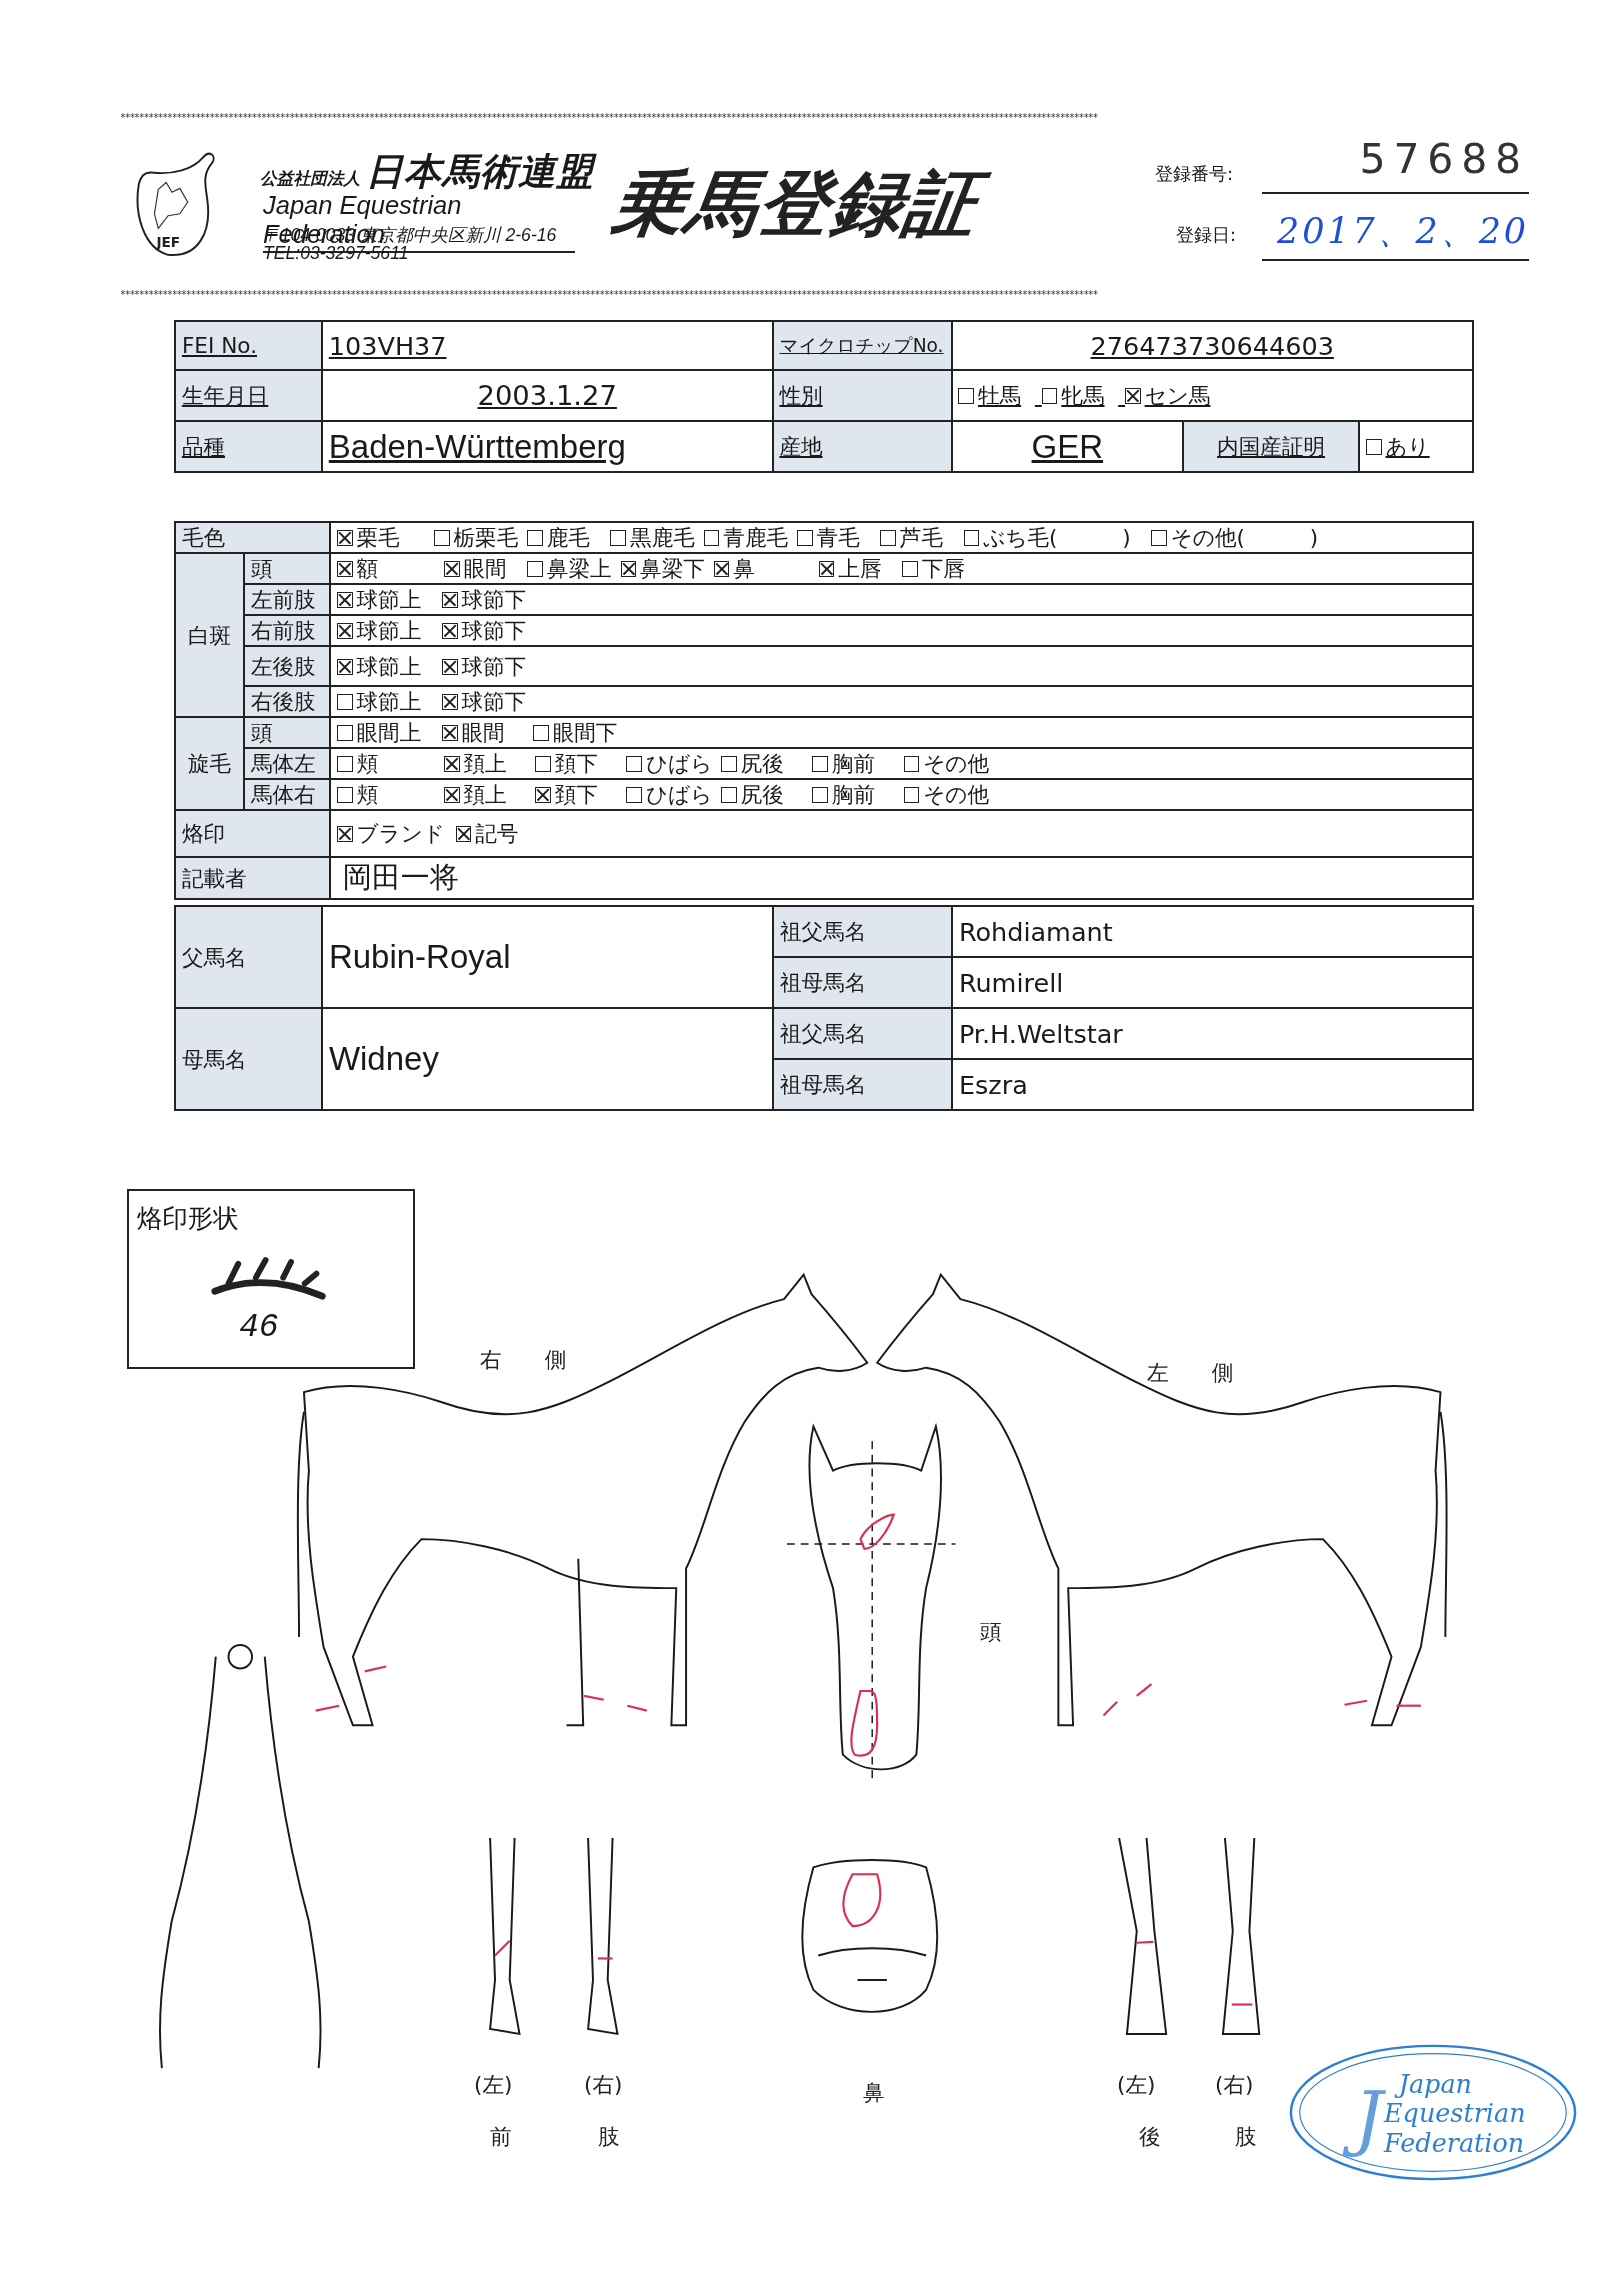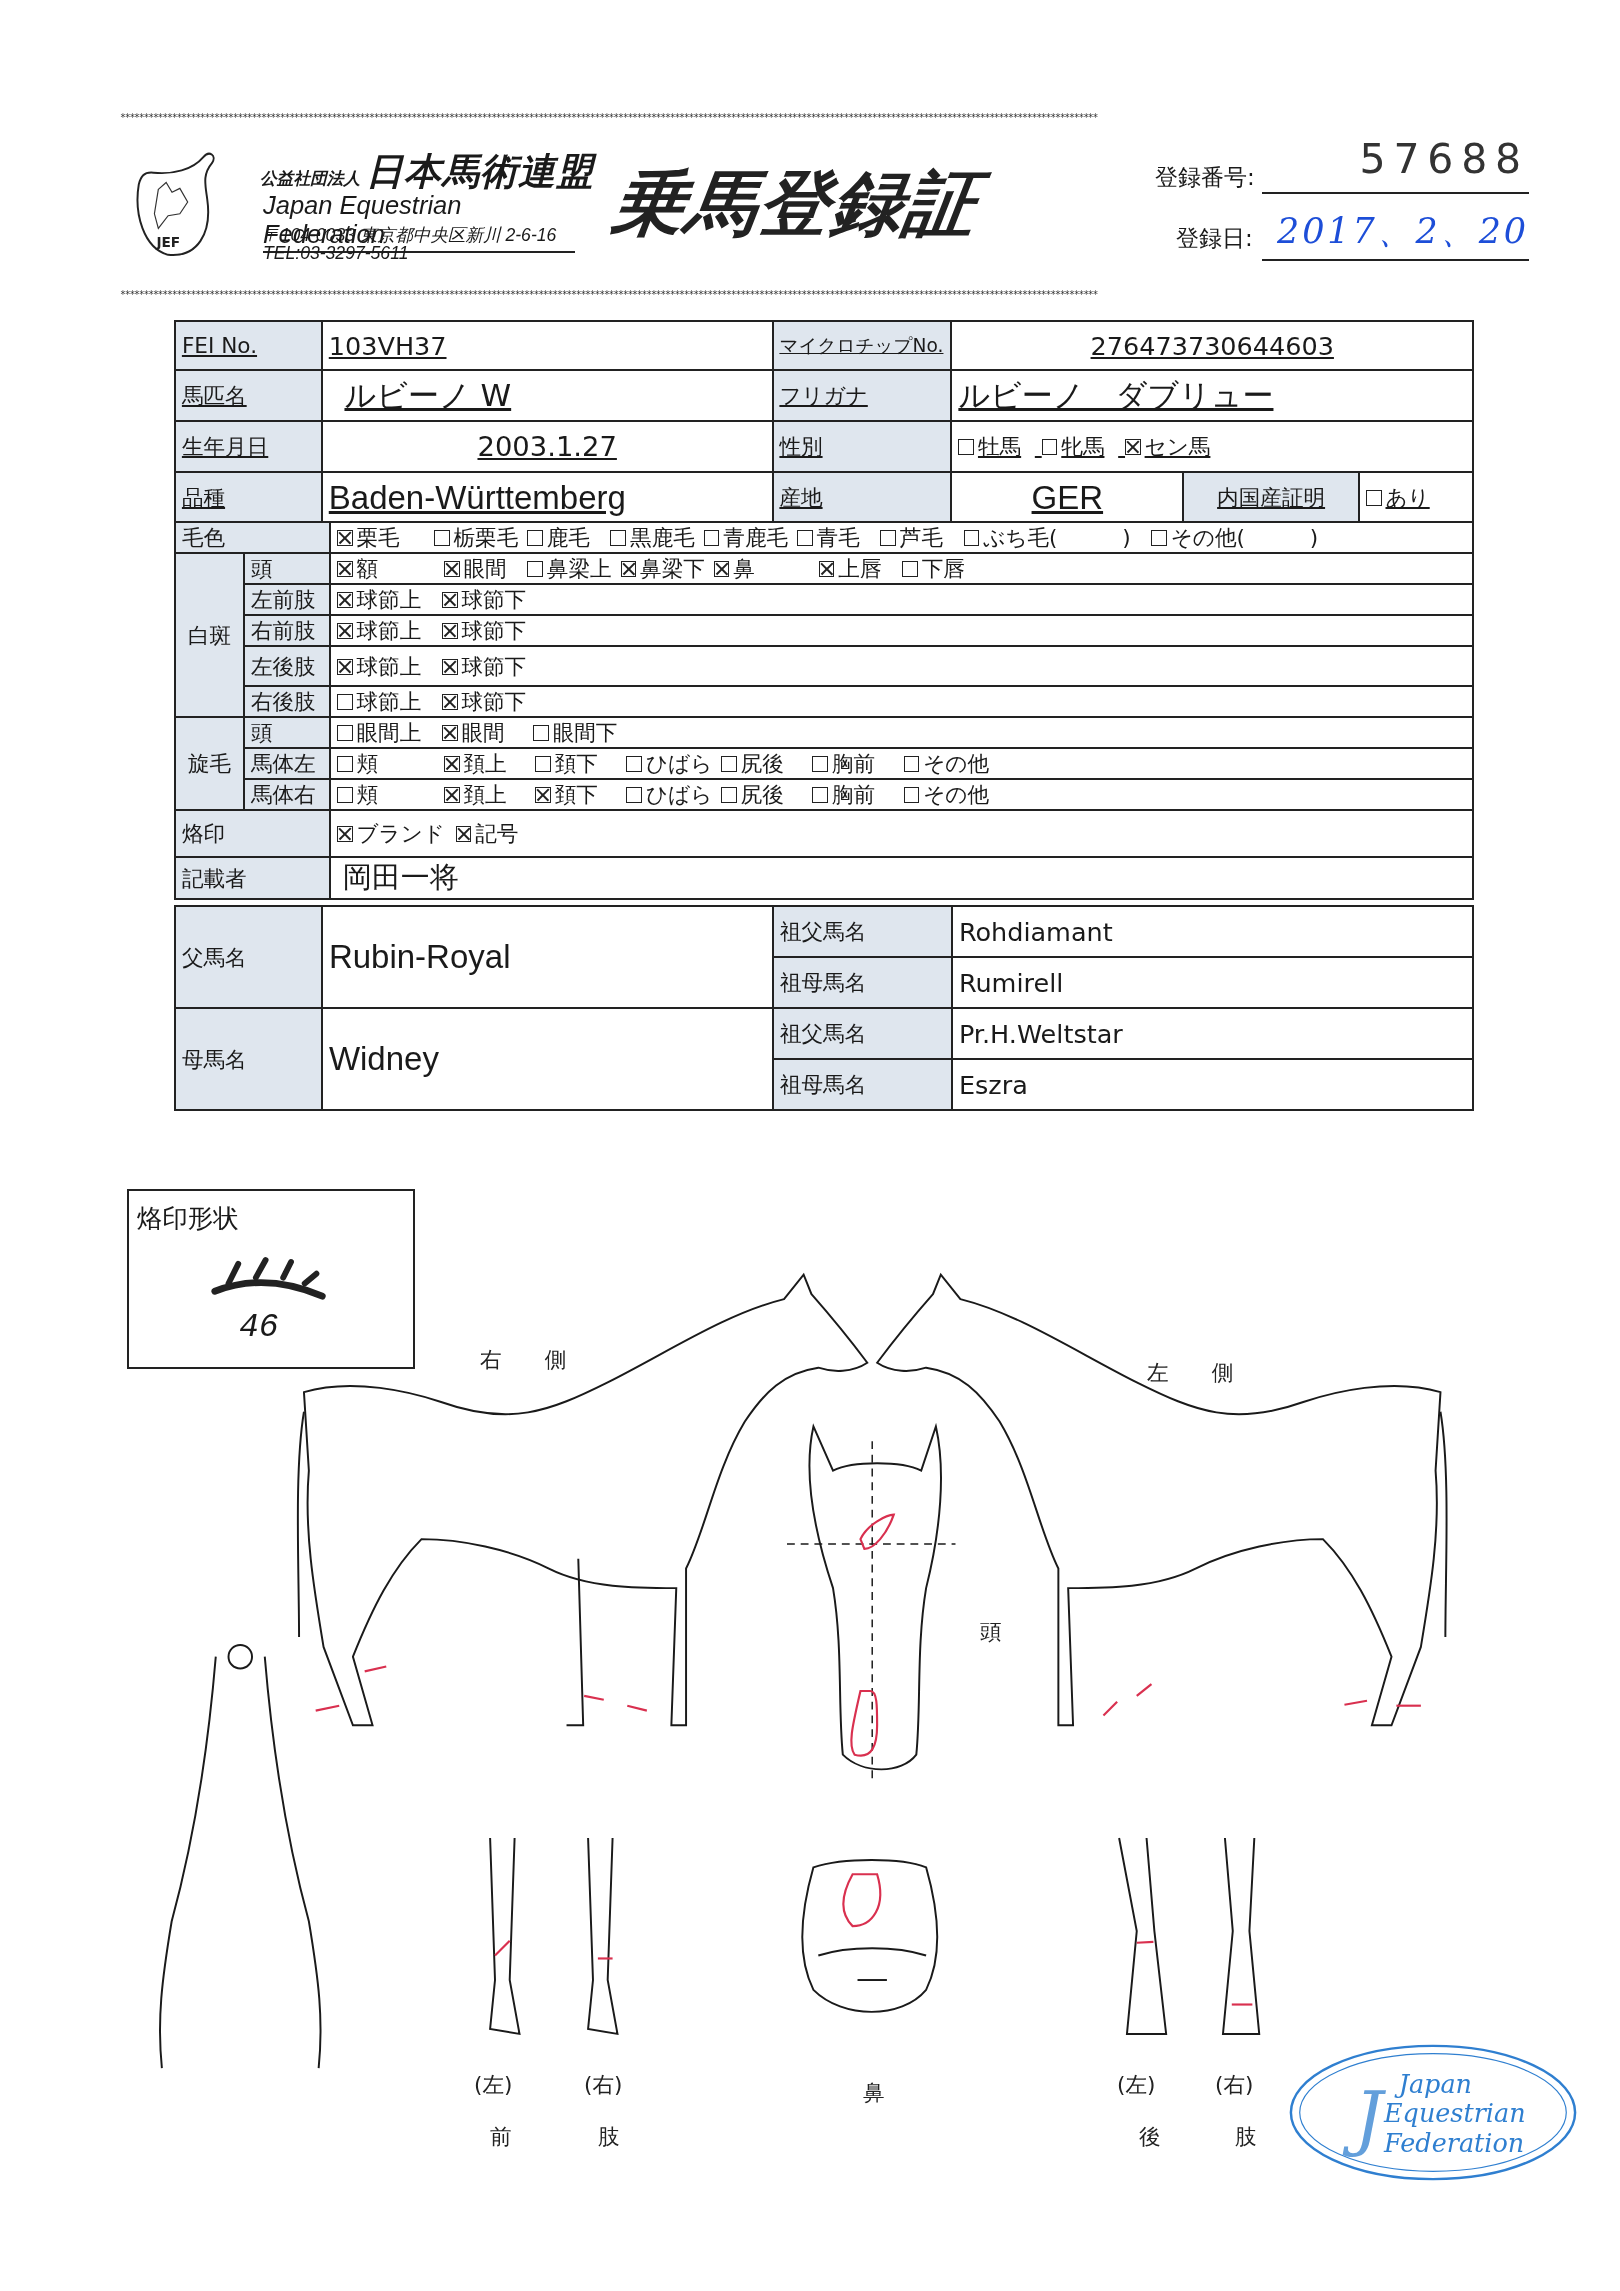--- a/index.html
+++ b/index.html
@@ -9,21 +9,21 @@
            font-family:"DejaVu Sans Mono", monospace; font-size:9.8px; letter-spacing:-1.2px;
            white-space:nowrap; color:#333; line-height:13.7px; }
   .logo { position:absolute; left:129px; top:145px; width:88px; height:118px; }
   .org-jp { position:absolute; left:260px; top:147px; font-size:16.7px; font-weight:bold; font-style:italic; }
   .org-jp big { font-size:37px; letter-spacing:1px; }
   .org-en { position:absolute; left:263px; top:191px; font-size:25.5px; font-style:italic;
             font-family:"Liberation Sans", sans-serif; border-bottom:2px solid #222; padding-bottom:2px; width:312px; }
   .org-addr { position:absolute; left:263px; top:227px; font-size:17.6px; font-style:italic; line-height:17.6px; font-family:"Liberation Sans", sans-serif; }
   .title { position:absolute; left:613px; top:157px; font-size:71px; font-weight:bold; font-style:italic;
            letter-spacing:2px; color:#222; transform:skewX(-8deg); }
-  .reglbl { position:absolute; font-size:23px; }
+  .reglbl { position:absolute; font-size:18px; }
   .regval { position:absolute; border-bottom:2px solid #222; text-align:right; }
   .regno { font-size:41px; letter-spacing:7.8px; font-family:"DejaVu Sans", sans-serif; color:#333; }
   .regdate { font-size:35px; font-family:"DejaVu Serif", serif; font-style:italic; color:#1d4ed8; letter-spacing:2.9px;}
 
   table { border-collapse:collapse; position:absolute; }
   td { border:2.5px solid #222; padding:0 5.9px; vertical-align:middle; white-space:nowrap; }
   .lbl { background:#dfe6ee; font-size:21.6px; }
   .val { background:#fff; }
   .big { font-size:33px; font-family:"Liberation Sans", sans-serif; }
   .med { font-size:25.5px; }
@@ -79,26 +79,20 @@
       <col style="width:114px">
     </colgroup>
   <tbody>
       <tr style="height:49px">
     <td class="lbl">FEI No.</td>
     <td class="val med">103VH37</td>
     <td class="lbl sm" style="font-size:18.6px">マイクロチップNo.</td>
     <td class="val med center" colspan="3">276473730644603</td>
   </tr>
   <tr style="height:51px">
-    <td class="lbl">馬匹名</td>
-    <td class="val" style="font-size:31px; padding-left:21.6px">ルビーノ W</td>
-    <td class="lbl">フリガナ</td>
-    <td class="val" colspan="3" style="font-size:31px">ルビーノ　ダブリュー</td>
-  </tr>
-  <tr style="height:51px">
     <td class="lbl">生年月日</td>
     <td class="val center" style="font-size:27.4px">2003.1.27</td>
     <td class="lbl">性別</td>
     <td class="val sm" colspan="3">
       <span class="opt"><span class="cb"></span><span>牡馬</span></span>
       <span class="opt"><span class="cb"></span><span>牝馬</span></span>
       <span class="opt"><span class="cb x"></span><span>セン馬</span></span>
     </td>
   </tr>
   <tr style="height:51px">

